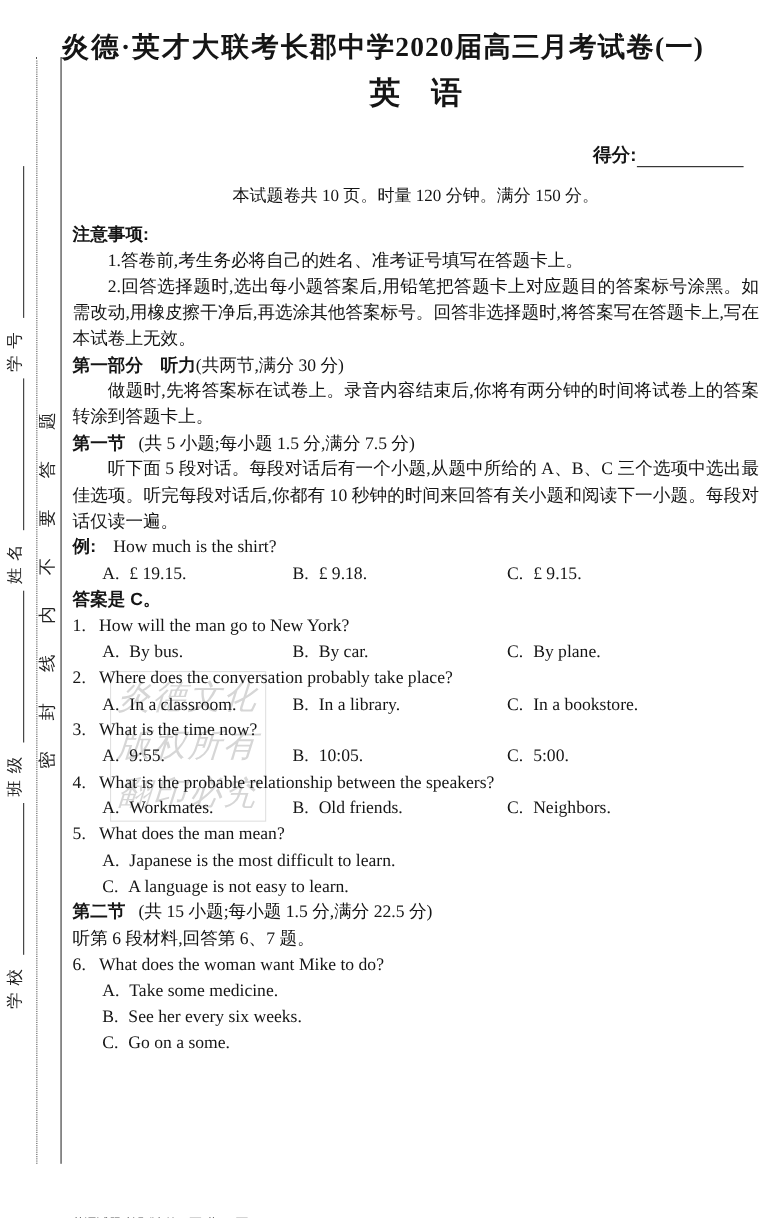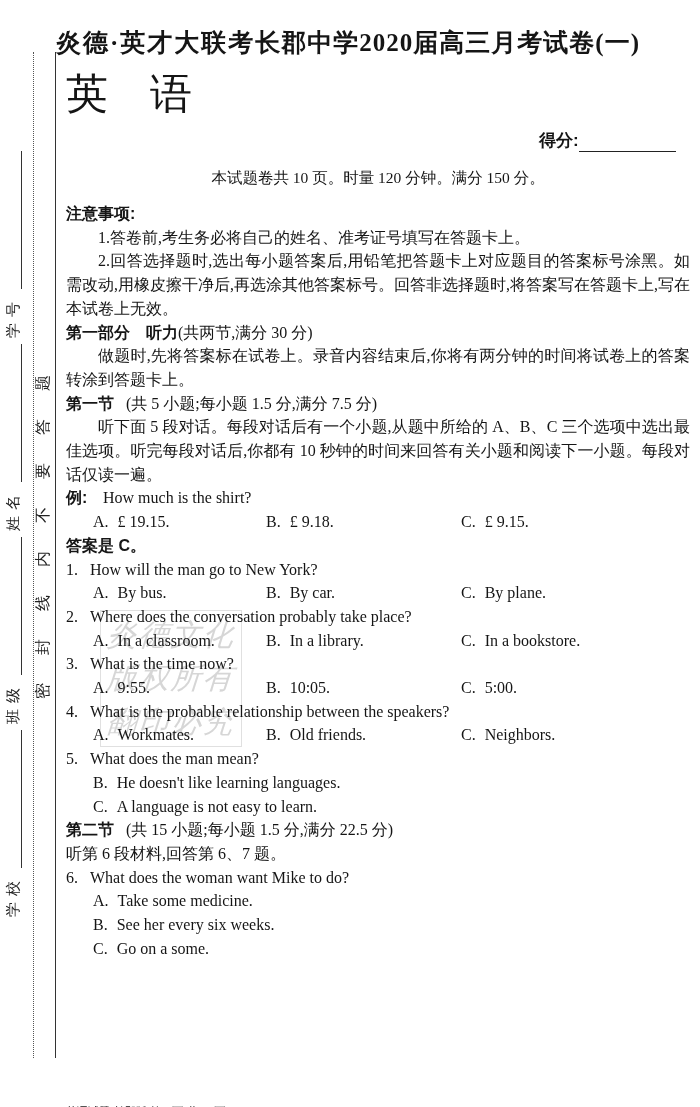--- a/index.html
+++ b/index.html
@@ -30,22 +30,22 @@
   .watermark{position:absolute;left:100px;top:610px;width:142px;height:137px;
     border:1px solid #e0e0e0;z-index:0;display:flex;flex-direction:column;
     justify-content:space-around;align-items:center;padding:2px 0;box-sizing:border-box;}
   .watermark div{font-size:30px;color:#c9c9c9;opacity:.75;font-style:italic;
     letter-spacing:2px;line-height:1;transform:skewX(-4deg);white-space:nowrap;}
   
   .title{position:absolute;left:56px;top:26px;width:652px;text-align:left;
     font-size:25px;white-space:nowrap;z-index:1;}
   .title .brand{font-weight:900;letter-spacing:2px;}
   .title .rest{font-weight:700;letter-spacing:1px;}
-  .subject{position:absolute;left:66px;top:66px;width:624px;text-align:left;
-    font-size:42px;font-weight:normal;z-index:1;}
+  .subject{position:absolute;left:66px;top:66px;width:624px;text-align:center;
+    font-size:28px;font-weight:bold;z-index:1;}
   .score{position:absolute;left:539px;top:129px;z-index:1;
     font-family:"Liberation Sans","DejaVu Sans",sans-serif;font-weight:bold;font-size:17px;}
   .score .blankline{display:inline-block;width:97px;height:15px;
     border-bottom:1.5px solid #222;vertical-align:bottom;}
   .info-line{position:absolute;left:66px;top:168px;width:624px;text-align:center;
     font-size:15.5px;z-index:1;}
   
   .content{position:absolute;left:66px;top:202px;width:624px;z-index:1;
     font-size:16px;line-height:23.7px;}
   .content p,.content div{margin:0;}
@@ -146,21 +146,21 @@
   </div>
 
   <div class="q-row"><span class="qnum">4.</span><span>What is the probable relationship between the speakers?</span></div>
   <div class="opt3">
     <span class="opt oa"><span class="ol">A.</span><span>Workmates.</span></span>
     <span class="opt ob"><span class="ol">B.</span><span>Old friends.</span></span>
     <span class="opt oc"><span class="ol">C.</span><span>Neighbors.</span></span>
   </div>
 
   <div class="q-row"><span class="qnum">5.</span><span>What does the man mean?</span></div>
-  <div class="opt-s"><span class="ol">B.</span><span>He doesn't like learning languages.</span></div>
+  <div class="opt-s"><span class="ol">A.</span><span>Japanese is the most difficult to learn.</span></div>
   <div class="opt-s"><span class="ol">C.</span><span>A language is not easy to learn.</span></div>
 
   <p><span class="hei">第二节</span><span class="note gap-l">(共 15 小题;每小题 1.5 分,满分 22.5 分)</span></p>
   <p class="cjk">听第 6 段材料,回答第 6、7 题。</p>
 
   <div class="q-row"><span class="qnum">6.</span><span>What does the woman want Mike to do?</span></div>
   <div class="opt-s"><span class="ol">A.</span><span>Take some medicine.</span></div>
   <div class="opt-s"><span class="ol">B.</span><span>See her every six weeks.</span></div>
   <div class="opt-s"><span class="ol">C.</span><span>Go on a some.</span></div>
 

